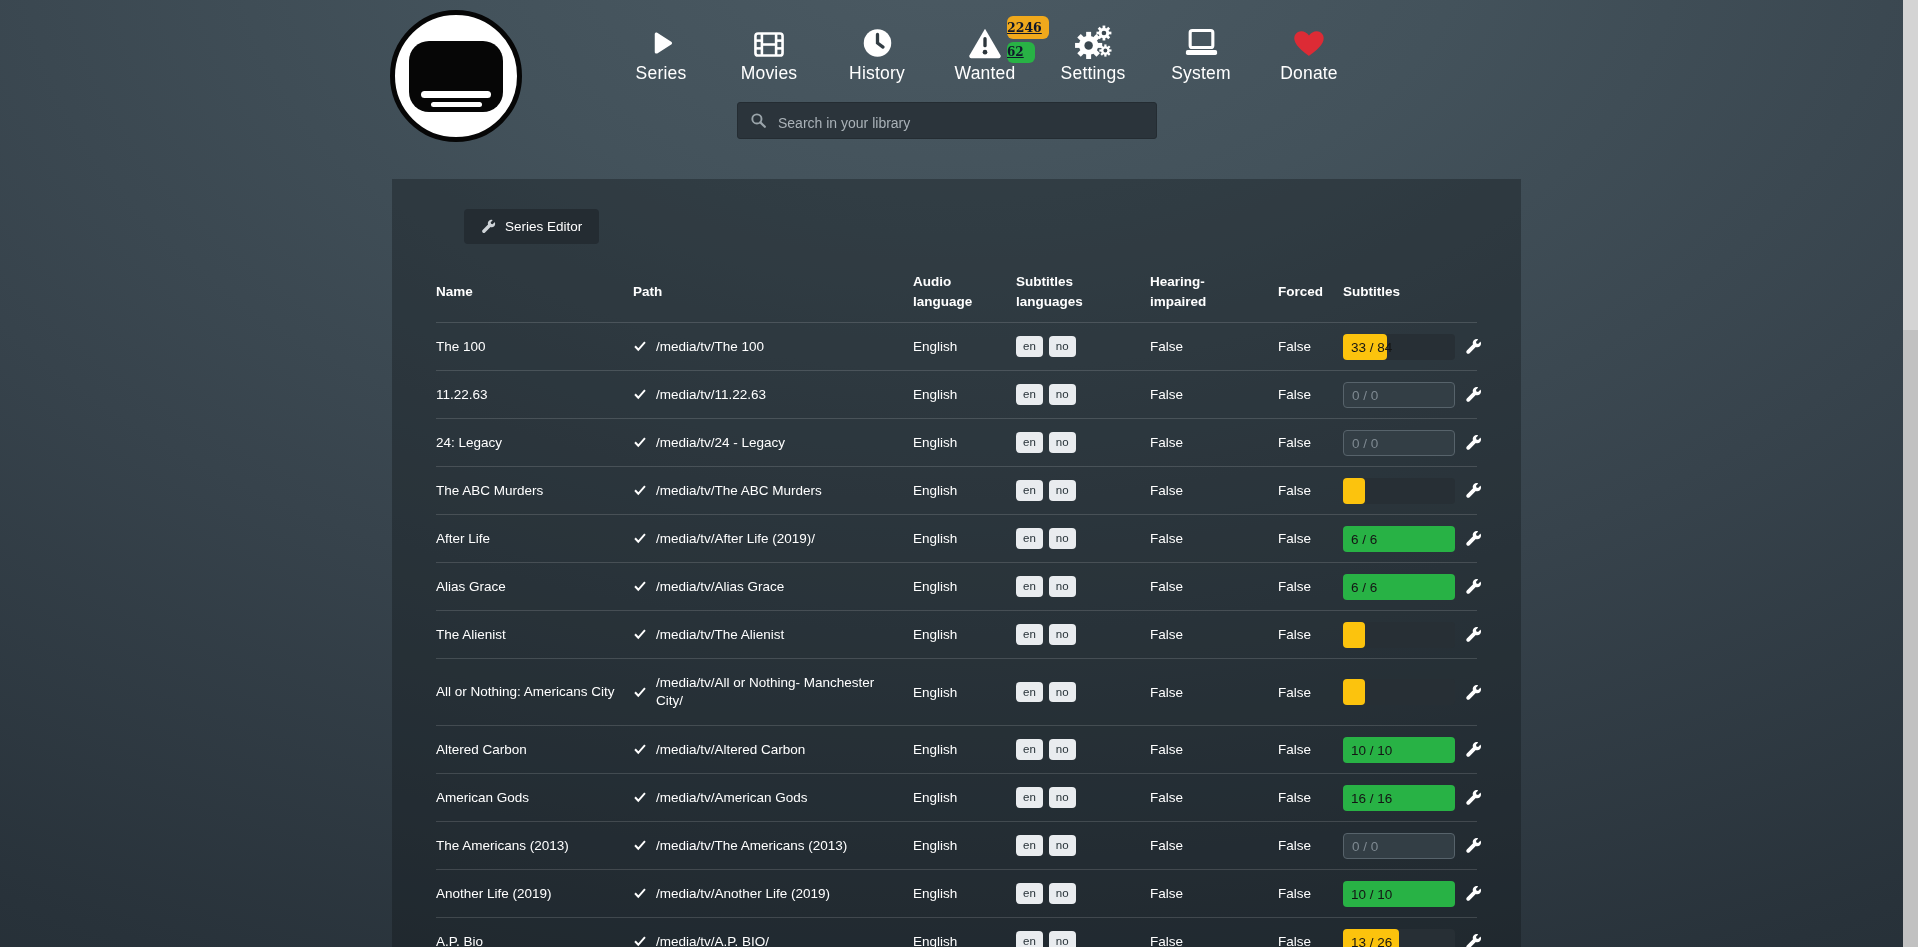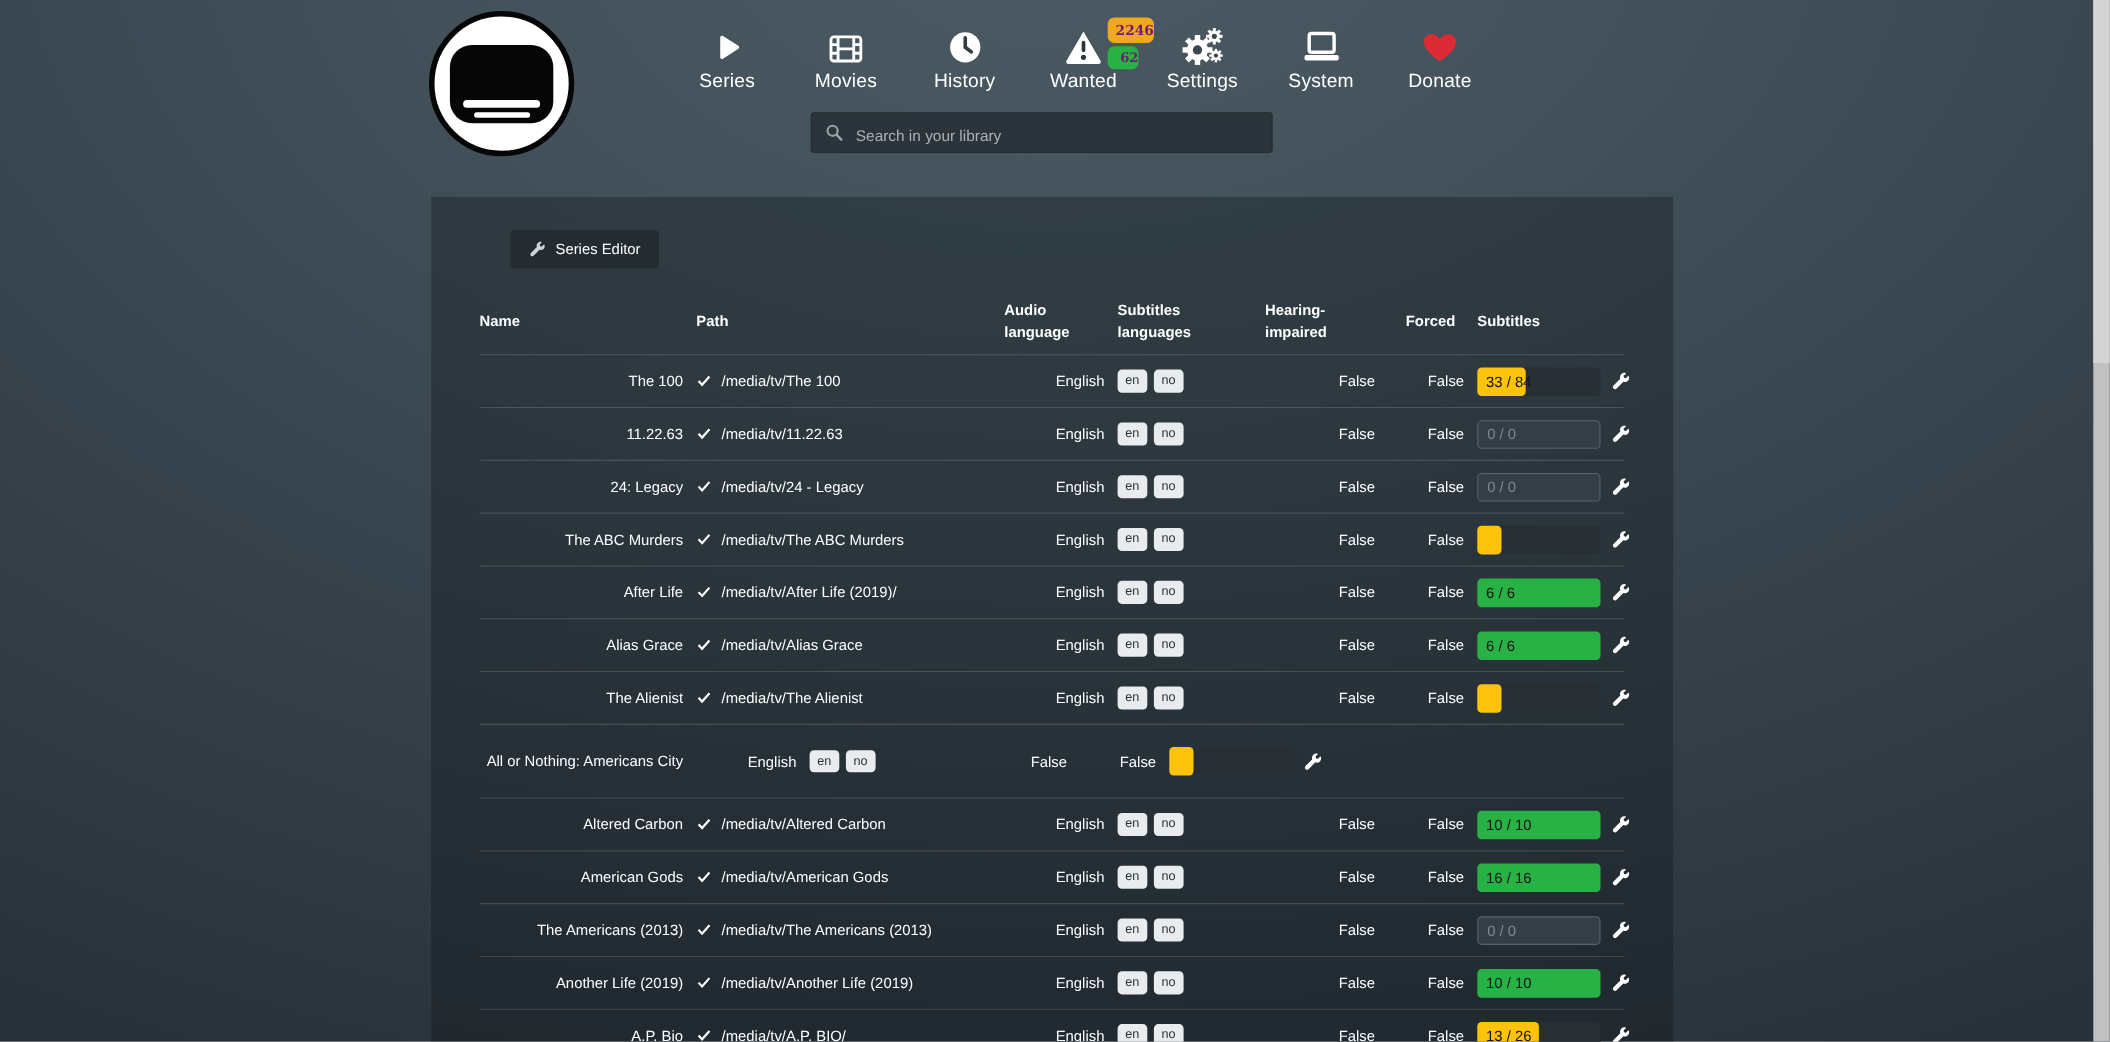--- a/index.html
+++ b/index.html
@@ -23,43 +23,43 @@
   
   .logo{position:absolute;left:390px;top:10px;width:132px;height:132px;border-radius:50%;
         background:#fff;border:5px solid #060606;cursor:pointer;}
   .logo-tv{position:absolute;left:14px;top:26px;width:94px;height:71px;background:#060606;border-radius:20px;}
   .logo-line1{position:absolute;left:12px;top:50px;width:70px;height:7px;background:#fff;border-radius:3.5px;}
   .logo-line2{position:absolute;left:22px;top:61px;width:51px;height:5px;background:#fff;border-radius:2.5px;}
 
   .nav-item{position:absolute;top:20px;width:108px;text-align:center;cursor:pointer;}
   .nav-icon{height:40px;display:flex;align-items:flex-end;justify-content:center;}
   .nav-label{margin-top:3px;font-size:17.5px;color:#fff;letter-spacing:.2px;}
-  .badge{position:absolute;border-radius:6px;color:#701a75;font-weight:bold;text-align:right;
-         font-family:"DejaVu Serif","Liberation Serif",serif;}
+  .badge{position:absolute;border-radius:6px;color:#0f172a;font-weight:bold;text-align:left;
+         font-family:"DejaVu Serif","Liberation Serif",serif;text-decoration:underline;}
   .badge-warning{left:76px;top:-4px;min-width:42px;height:23px;line-height:23px;font-size:12.5px;background:var(--warning-badge);}
   .badge-success{left:76px;top:22px;min-width:28px;height:21px;line-height:21px;font-size:12px;background:var(--success);}
 
   .search-wrap{position:absolute;left:737px;top:102px;width:420px;height:37px;}
   .search-input{width:100%;height:100%;background:#2b343b;border:1px solid #242c32;border-radius:3px;
         color:#cfd5d9;font-size:14px;padding:4px 12px 0 40px;outline:none;
         font-family:"Liberation Sans","DejaVu Sans",sans-serif;}
   .search-input::placeholder{color:#aab2b8;}
   .search-icon{position:absolute;left:12px;top:9px;pointer-events:none;}
 
   
   .panel{position:absolute;left:392px;top:179px;width:1129px;height:768px;background:var(--panel);padding:0 44px;}
 
   .btn-editor{position:absolute;left:44px;top:30px;height:35px;display:inline-flex;align-items:center;
         background:#242c32;border:none;border-radius:4px;color:#fff;font-size:13.5px;padding:0 17px;cursor:pointer;
         font-family:"Liberation Sans","DejaVu Sans",sans-serif;margin-left:28px;}
   .btn-editor svg{margin-right:9px;}
 
   .table{position:absolute;left:44px;top:83px;width:1041px;font-size:13.5px;}
   .thead{display:flex;align-items:center;height:60px;font-weight:bold;line-height:1.45;}
-  .trow{display:flex;align-items:center;height:48px;border-top:1px solid rgba(255,255,255,0.14);text-align:right;}
+  .trow{display:flex;align-items:center;height:48px;border-top:1px solid rgba(255,255,255,0.14);}
   .trow.tall{height:67px;}
   .cell{flex:none;padding-right:12px;}
   .c-name{width:197px;line-height:1.3;}
   .c-path{width:280px;display:flex;align-items:center;line-height:1.3;}
   .c-audio{width:103px;}
   .c-langs{width:134px;display:flex;gap:6px;align-items:center;}
   .c-hear{width:112px;}
   .c-forced{width:65px;margin-left:16px;}
   .c-subs{width:122px;}
   .c-act{width:28px;padding-right:0;display:flex;justify-content:flex-start;}
@@ -451,20 +451,28 @@
       <span class="row-wrench">
         <svg viewBox="0 0 24 24" width="17" height="17">
           <path d="M22.2 5.7c-.1-.4-.6-.5-.9-.2l-2.8 2.8-2.4-.6-.6-2.4 2.8-2.8c.3-.3.2-.8-.2-.9-1.9-.6-4.1-.1-5.6 1.4-1.6 1.6-2 3.9-1.2 5.9L2.6 17.6c-1.1 1.1-1.1 2.8 0 3.9s2.8 1.1 3.9 0l8.7-8.7c2 .8 4.3.4 5.9-1.2 1.5-1.5 2-3.7 1.1-5.9z" fill="#fff"></path>
         </svg>
       </span>
     </div>
   </div>
 
   <div class="trow tall">
     <div class="cell c-name">All or Nothing: Americans City</div>
+    <div class="cell c-path">
+      <span class="check">
+        <svg viewBox="0 0 24 24" width="14" height="14">
+                  <path d="M3.5 12.5 9 18.5 20.5 5.5" fill="none" stroke="#fff" stroke-width="3.4"></path>
+                </svg>
+      </span>
+      <span class="path-text">/media/tv/All or Nothing- Manchester City/</span>
+    </div>
     <div class="cell c-audio">English</div>
     <div class="cell c-langs">
               <span class="lang-badge">en</span>
               <span class="lang-badge">no</span>
             </div>
     <div class="cell c-hear">False</div>
     <div class="cell c-forced">False</div>
     <div class="cell c-subs">
       <div class="progress warning">
         <div class="fill" style="width: 20%;"></div>

